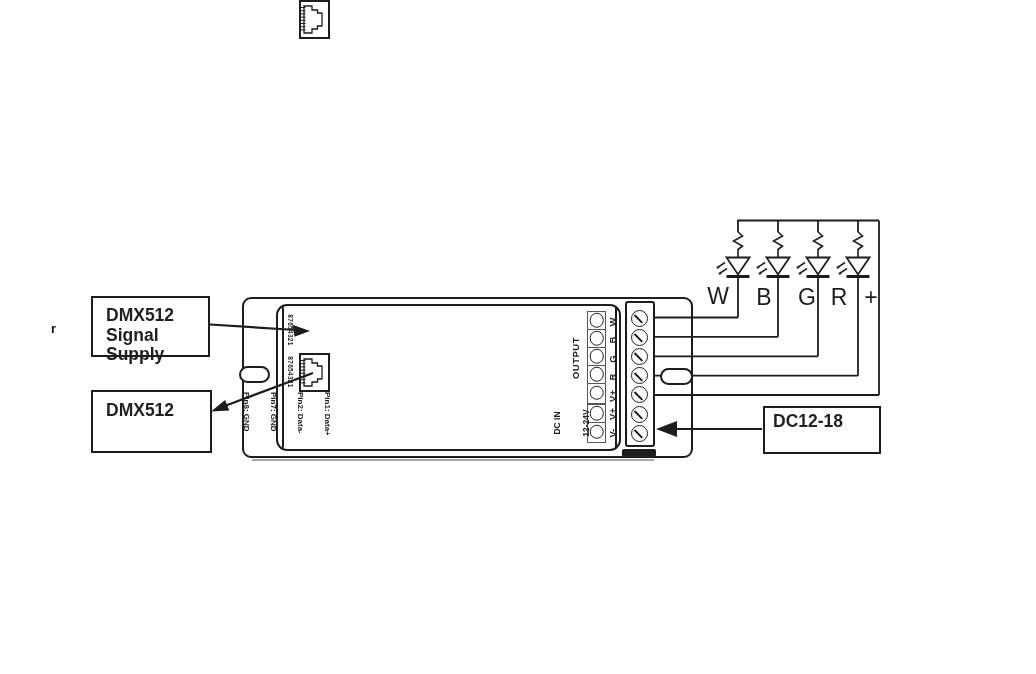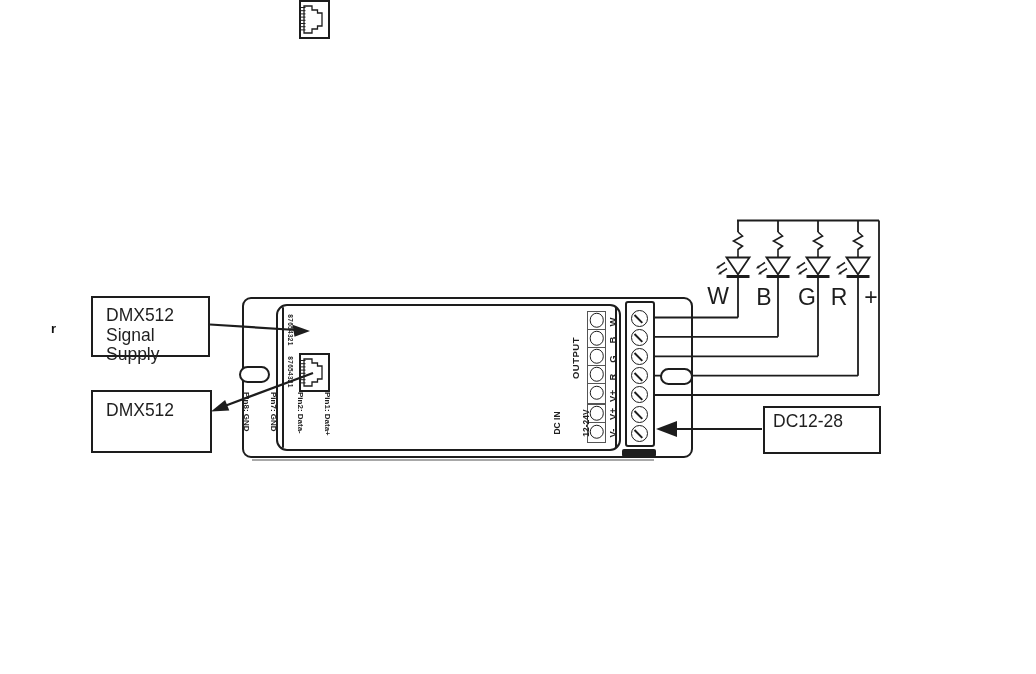--- a/index.html
+++ b/index.html
@@ -1,21 +1,21 @@
 <!DOCTYPE html>
 <html><head>
 <meta charset="utf-8">
 <style>
   html,body{margin:0;padding:0;background:#fff;}
   #canvas{position:relative;width:1036px;height:674px;background:#fff;overflow:hidden;
           font-family:"Liberation Sans",sans-serif;color:#1f1f1f;}
   
   .lblbox{position:absolute;border:2px solid #1d1d1d;background:#fff;z-index:2;
           font-size:17.5px;line-height:19.5px;color:#1f1f1f;}
-  .lblbox .ln{display:block;}
+  .lblbox .ln{display:block;font-weight:bold;}
   
   .outer{position:absolute;left:242px;top:297px;width:451px;height:161px;
          border:2px solid #1d1d1d;border-radius:9px;background:#fff;z-index:1;box-sizing:border-box;}
   .encl{position:absolute;left:276px;top:304px;width:345px;height:147px;
         border:2px solid #1d1d1d;border-radius:11px;background:#fff;z-index:1;box-sizing:border-box;}
   .accent{position:absolute;width:2px;background:#1d1d1d;z-index:1;border-radius:2px;}
   .block{position:absolute;left:625px;top:301px;width:30px;height:146px;
          border:2px solid #1d1d1d;border-radius:3px;background:#fff;z-index:1;box-sizing:border-box;}
   .screw{position:absolute;left:631px;width:17px;height:17px;border:1.7px solid #1d1d1d;
          border-radius:50%;box-sizing:border-box;background:#fff;z-index:1;}
@@ -208,16 +208,16 @@
   <span class="ledlbl" style="left:871px;top:297px;">+</span>
 
   <div class="lblbox" style="left:91px;top:296px;width:119px;height:61px;padding:8px 0 0 13px;box-sizing:border-box;">
     <span class="ln">DMX512</span>
     <span class="ln">Signal Supply</span>
   </div>
   <div class="lblbox" style="left:91px;top:390px;width:121px;height:63px;padding:9px 0 0 13px;box-sizing:border-box;">
     <span class="ln">DMX512</span>
   </div>
   <div class="lblbox" style="left:763px;top:406px;width:118px;height:48px;padding:4px 0 0 8px;box-sizing:border-box;">
-    <span class="ln">DC12-28</span>
+    <span class="ln">DC12-18</span>
   </div>
 
 </div>
 
 </body></html>

